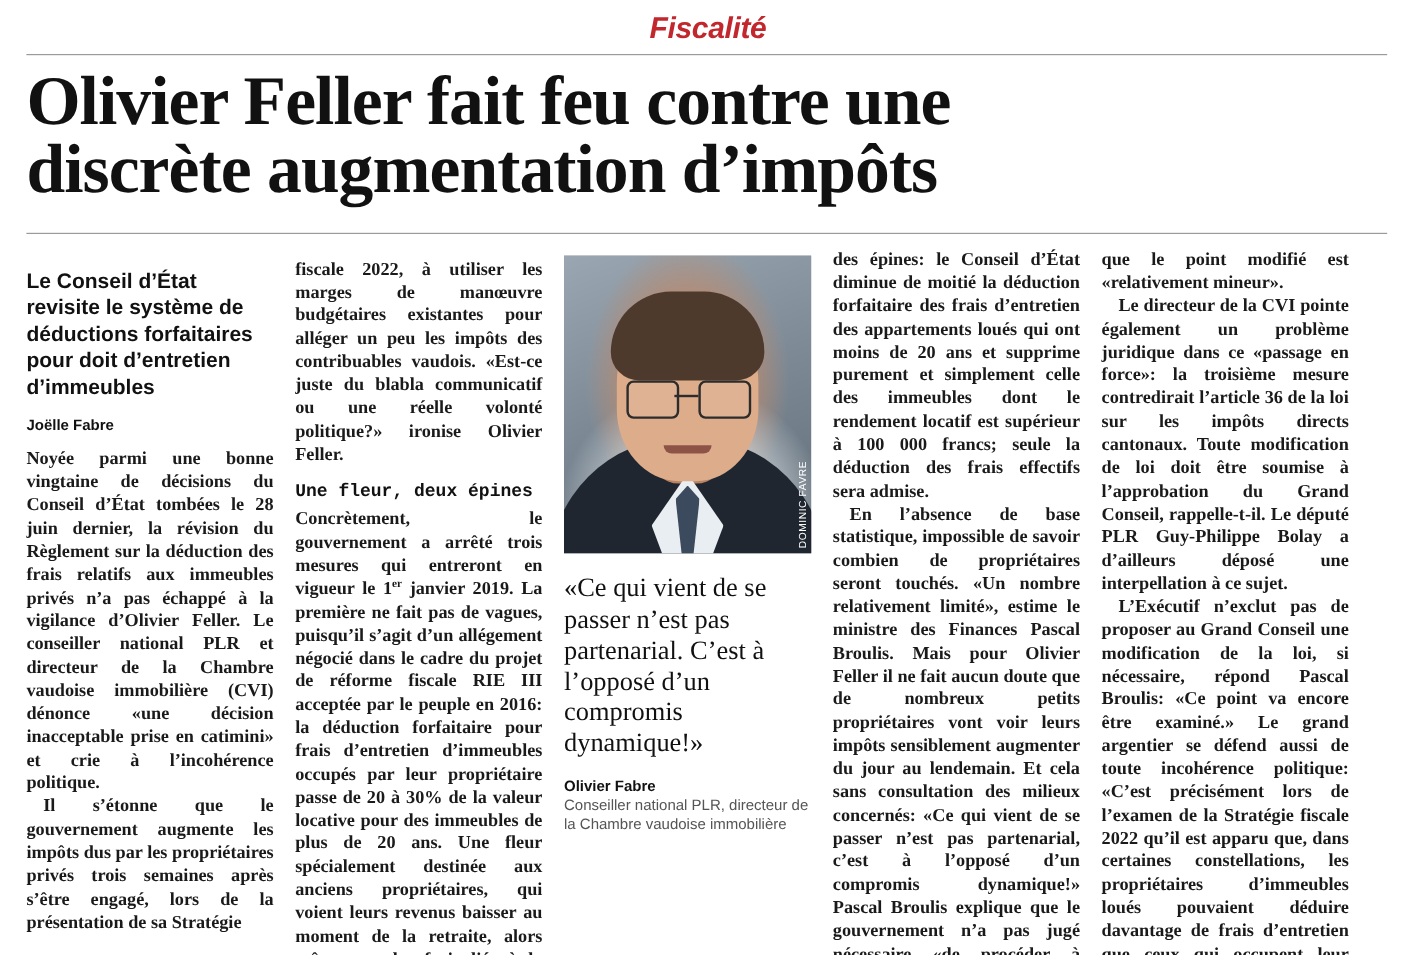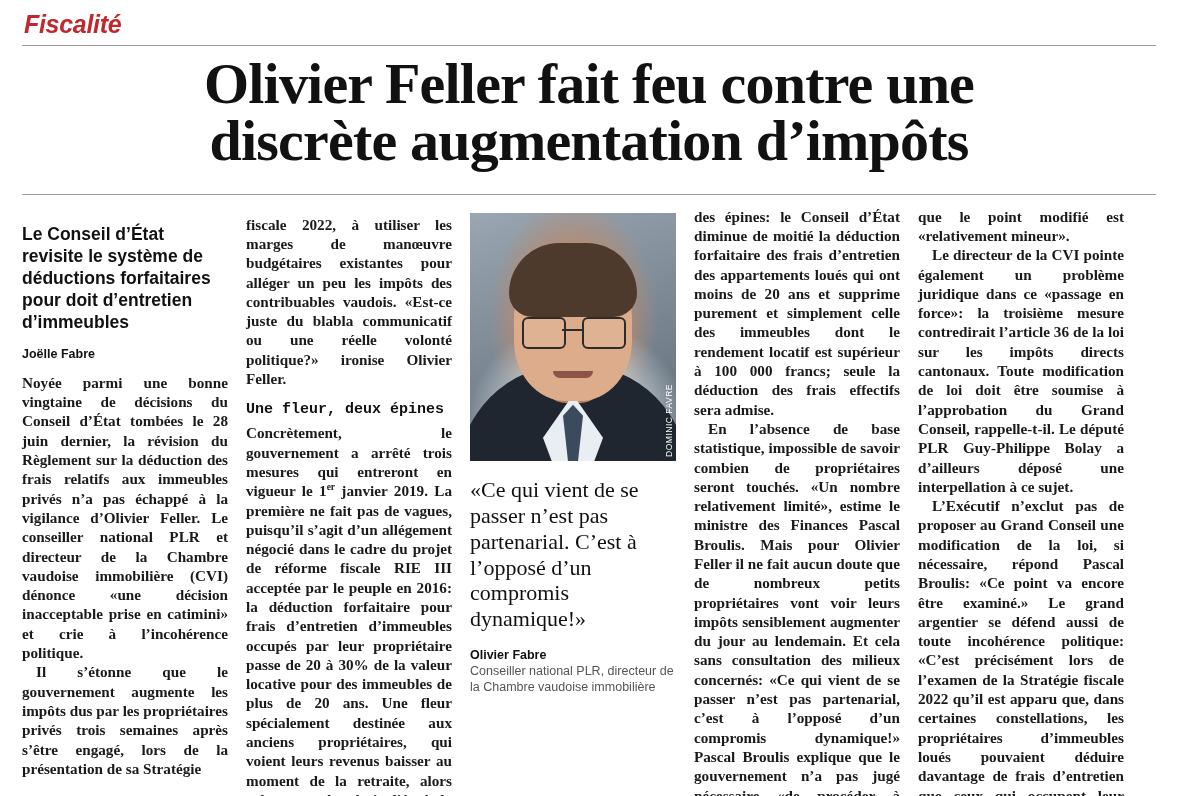--- a/index.html
+++ b/index.html
@@ -22,31 +22,32 @@
     padding: 10px 22px 0 22px;
   }
   .kicker {
     font-family: "Liberation Sans", sans-serif;
     font-weight: bold;
     font-style: italic;
     font-size: 25px;
     color: #c1272d;
     letter-spacing: -0.3px;
     margin: 0 0 6px 2px;
+    text-align: center;
   }
   .rule-top {
     border-top: 1px solid #9a9a9a;
     margin: 0 0 10px 0;
   }
   .headline {
     font-family: "Liberation Serif", serif;
     font-weight: bold;
     font-size: 58px;
     line-height: 0.98;
-    text-align: center;
+    text-align: left;
     letter-spacing: -0.8px;
     margin: 4px 0 0 0;
     color: #111;
   }
   .headline .l2 { display: block; }
   .rule-mid {
     border-top: 1px solid #9a9a9a;
     margin: 24px 0 0 0;
   }
 

